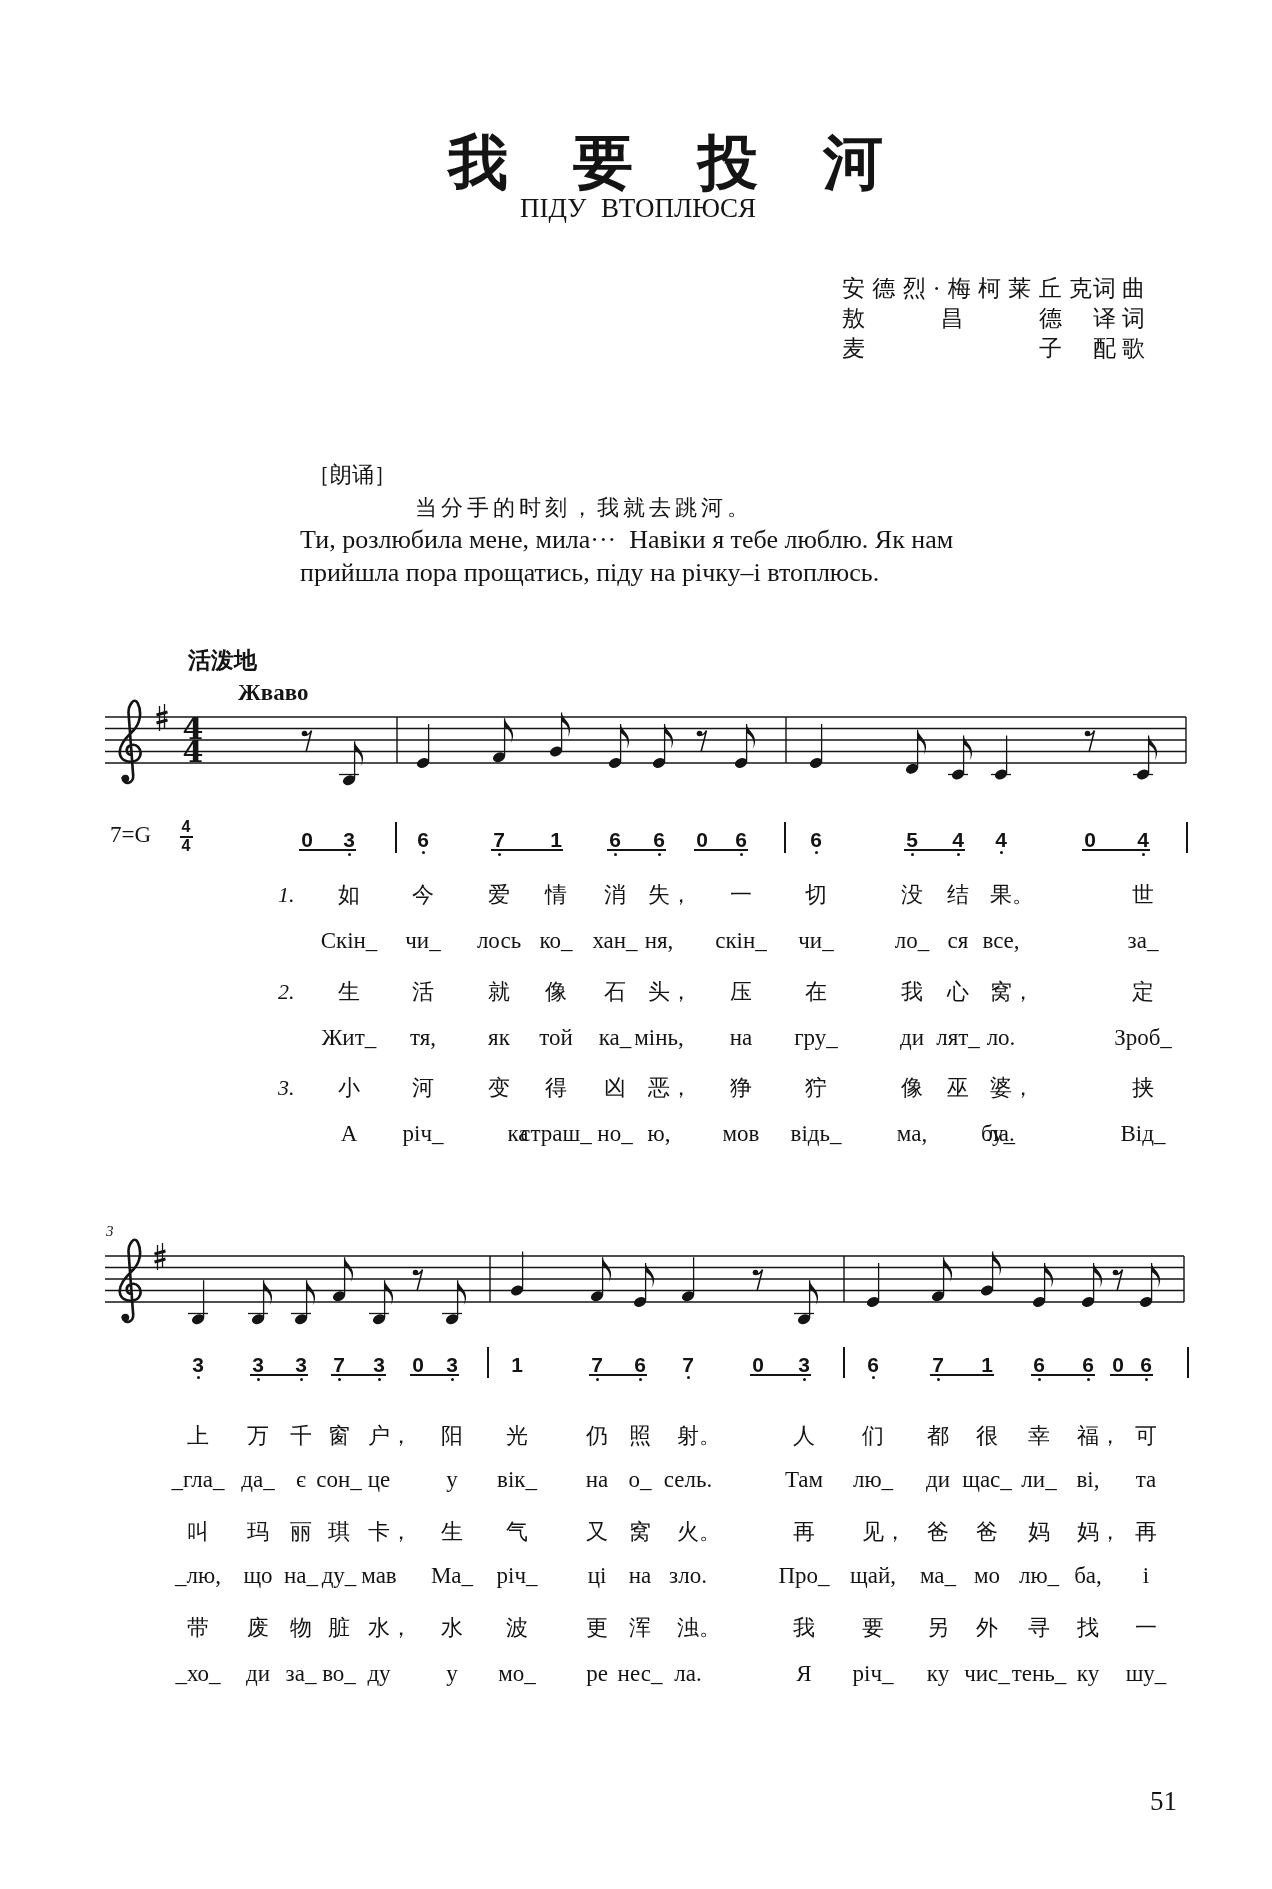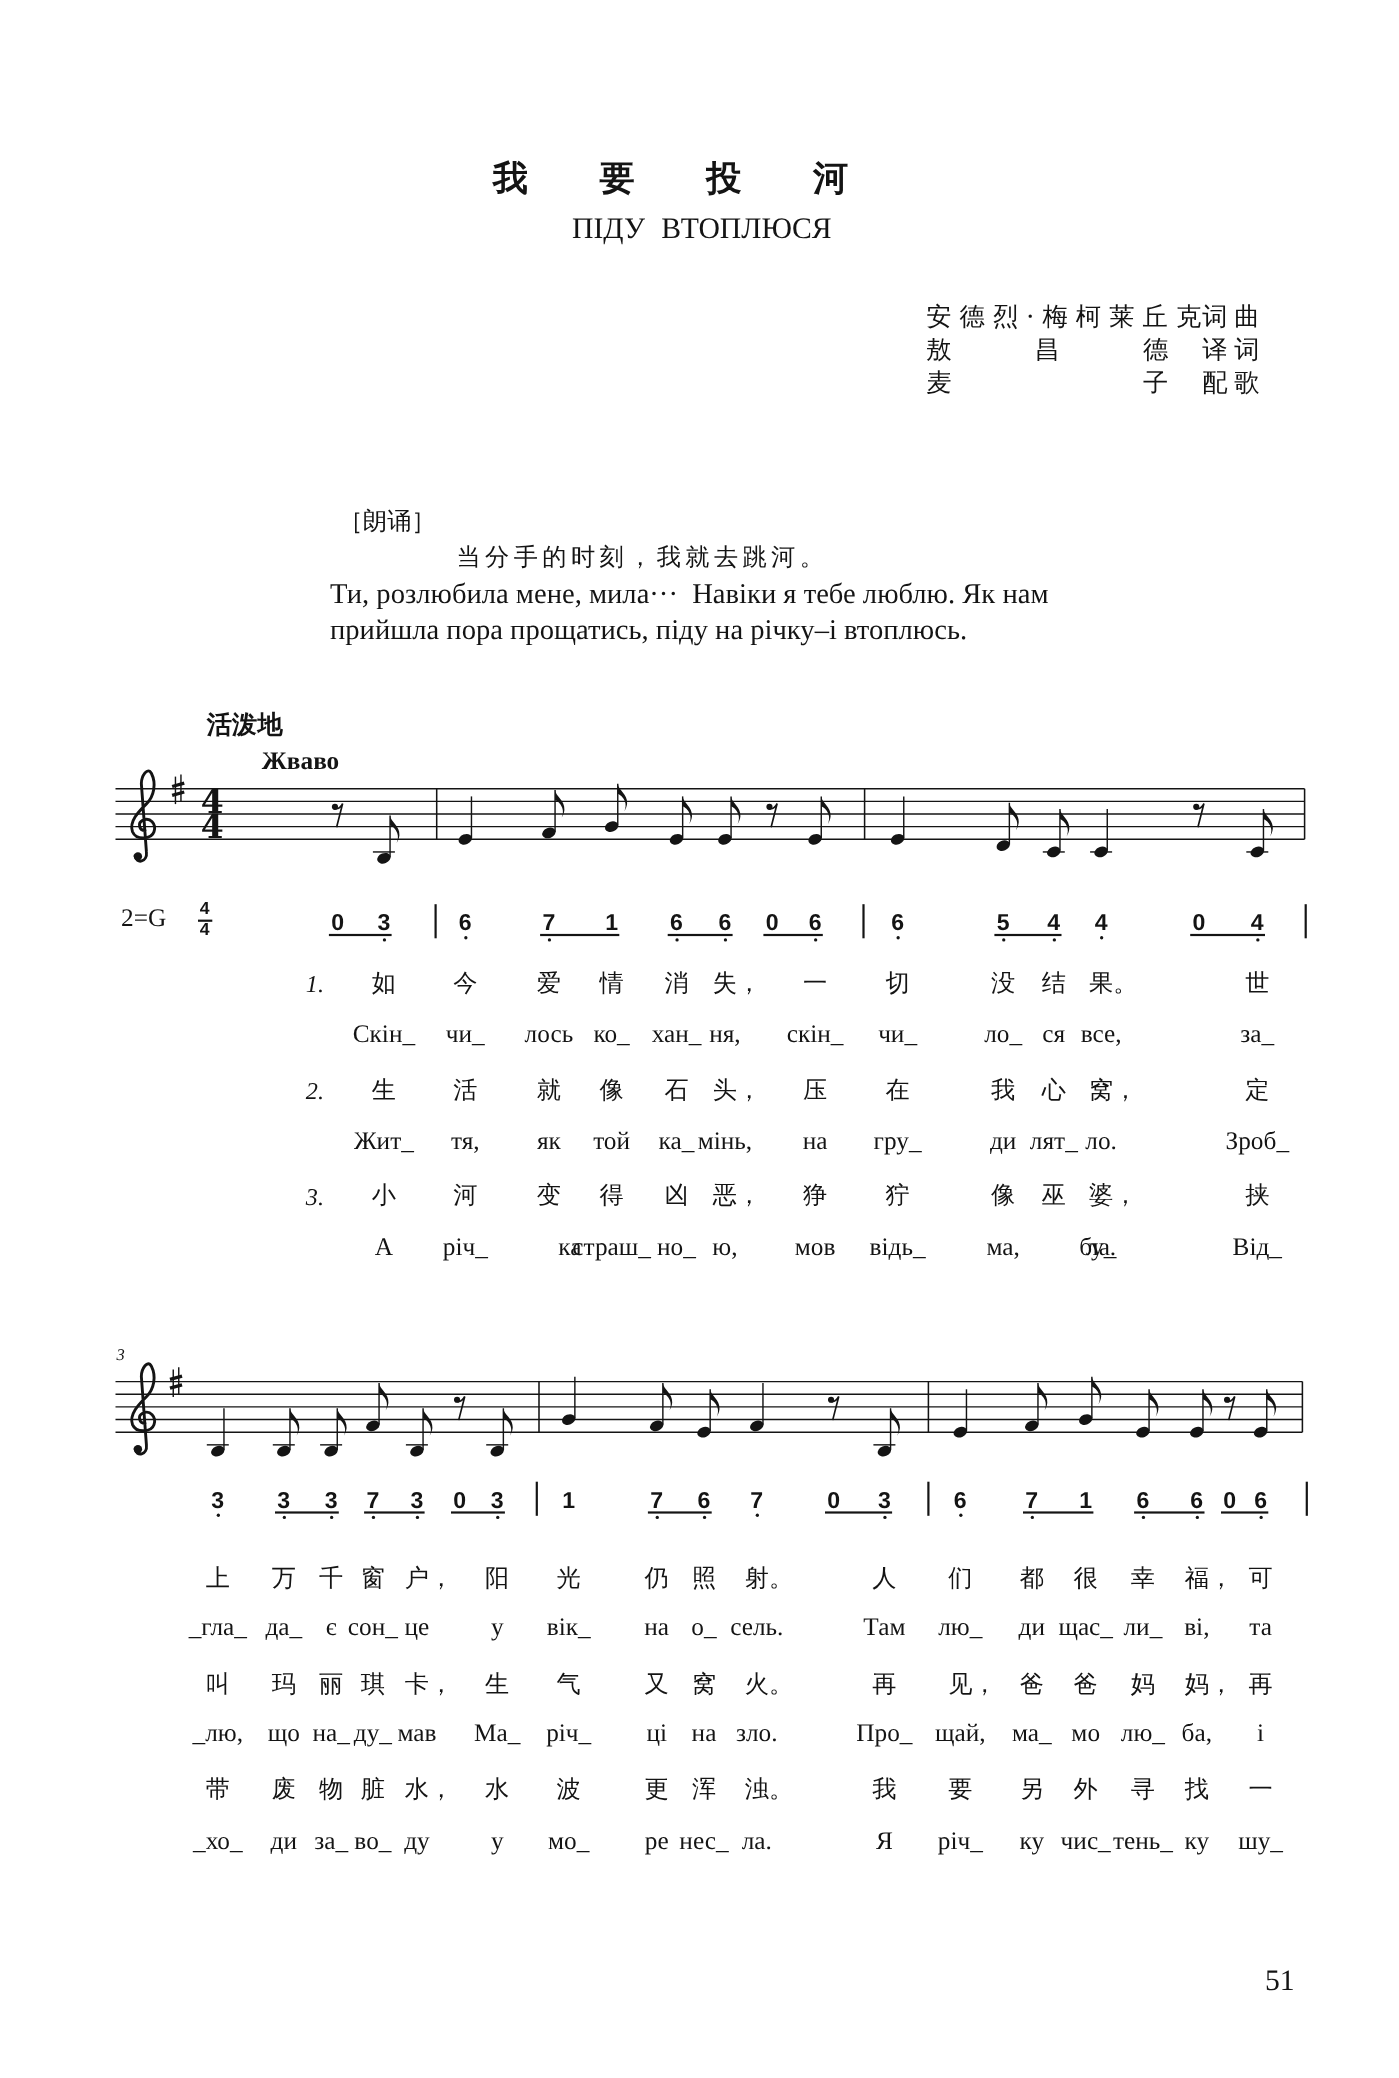--- a/index.html
+++ b/index.html
@@ -8,21 +8,21 @@
     background: #ffffff; color: #141414;
   }
   #notation { position: absolute; left: 0; top: 0; }
   #text-layer { position: absolute; left: 0; top: 0; width: 1272px; height: 1889px; }
   .a { position: absolute; white-space: pre; line-height: 1; }
   .vc { transform: translateY(-50%); }
   .cc { transform: translate(-50%, -50%); }
   .serif { font-family: "Liberation Serif", "DejaVu Serif", serif; }
   .cjk { font-family: "DejaVu Serif", serif; }
 
-  #title-cn { left: 448px; top: 162px; font-size: 32px; font-weight: bold; letter-spacing: 65px; }
+  #title-cn { left: 448px; top: 162px; font-size: 60px; font-weight: bold; letter-spacing: 65px; }
   #title-ua { left: 520px; top: 208px; font-size: 27px; word-spacing: 8px; }
   #credit-ua { left: 142px; top: 313px; font-size: 27px; }
 
   .credit-line { position: absolute; left: 842px; height: 26px; transform: translateY(-50%);
     font-family: "DejaVu Serif", serif; font-size: 23px; line-height: 26px; white-space: nowrap; }
   .credit-name { position: absolute; left: 0; top: 0; display: block; text-align: justify; text-align-last: justify; }
   .credit-name.w1 { width: 250px; }
   .credit-name.w2 { width: 220px; }
   .credit-role { position: absolute; left: 251px; top: 0; width: 52px; display: block; text-align: justify; text-align-last: justify; }
 
@@ -293,21 +293,21 @@
   </div>
 
   <span id="rec-label" class="a vc cjk">［朗诵］</span>
   <span id="rec-cn-1" class="a vc cjk">当分手的时刻，我就去跳河。</span>
   <span id="rec-ua-0" class="a vc serif">Ти, розлюбила мене, мила···  Навіки я тебе люблю. Як нам</span>
   <span id="rec-ua-1" class="a vc serif">прийшла пора прощатись, піду на річку–і втоплюсь.</span>
 
   <span id="tempo-cn" class="a vc cjk">活泼地</span>
   <span id="tempo-ua" class="a vc serif">Жваво</span>
 
-  <span id="key-jp" class="a vc serif">2=G</span>
+  <span id="key-jp" class="a vc serif">7=G</span>
   <span class="a cc jts" style="left:186px;top:827px;">4</span>
   <span id="jp-ts-line"></span>
   <span class="a cc jts" style="left:186px;top:846px;">4</span>
 
   <span id="page-number" class="a vc serif">51</span>
 <span class="a cc jp" style="left:307px;top:839px">0</span>
     <span class="a cc jp" style="left:349px;top:839px">3</span>
     <span class="dot" style="left:347.5px;top:853px"></span>
     <span class="ul" style="left:299px;top:849px;width:57px"></span>
     <span class="a cc jp" style="left:423px;top:839px">6</span>

